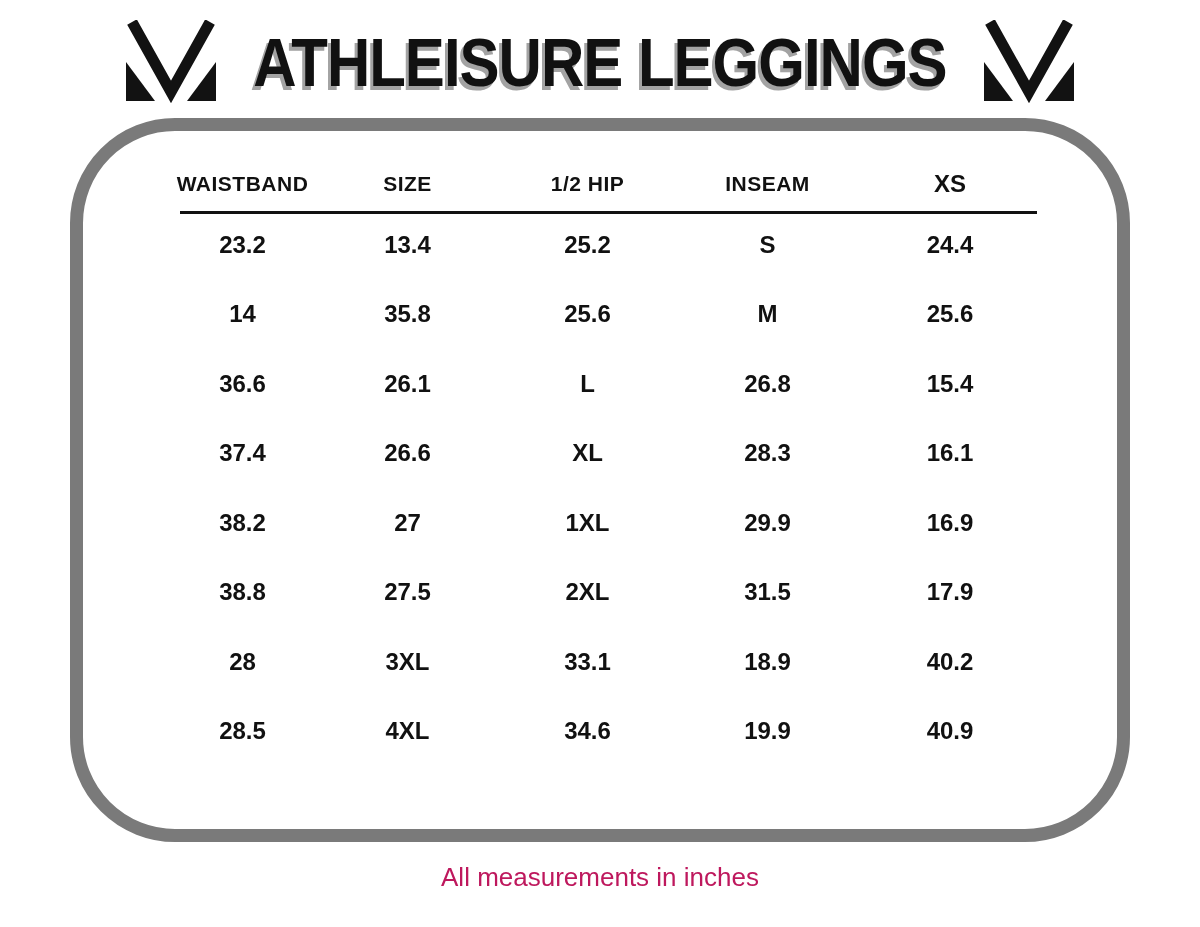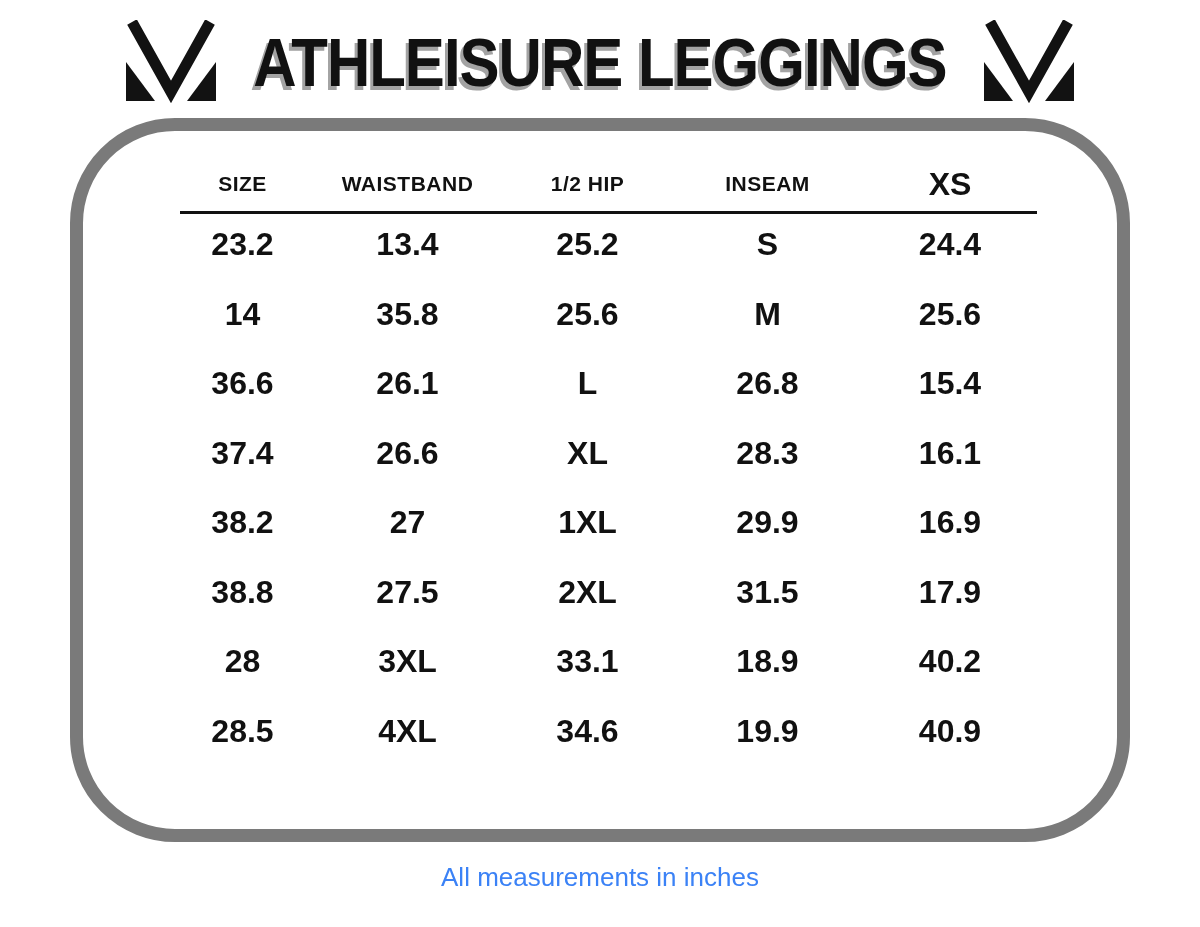--- a/index.html
+++ b/index.html
@@ -47,37 +47,37 @@
     display:grid;
     grid-template-columns:155px 175px 185px 175px 190px;
     grid-template-rows:52px repeat(9, 69.5px);
   }
   .th{
     display:flex;align-items:center;justify-content:center;
     font-size:21px;font-weight:bold;letter-spacing:0.5px;
   }
   .td{
     display:flex;align-items:center;justify-content:center;
-    font-size:32px;font-weight:bold;
+    font-size:24px;font-weight:bold;
   }
   .divider{
     position:absolute;
     left:180px;top:211px;
     width:857px;height:3px;
     background:#111111;
   }
 
   
   .footer-note{
     position:absolute;
     left:0;top:862px;width:1200px;
     text-align:center;
     font-size:26px;
     font-weight:500;
-    color:#3b82f6;
+    color:#be185d;
   }
 </style>
 </head>
 <body>
 
 <div class="canvas">
 
   <div class="title-row">
     <svg class="brand-logo" width="100" height="84" viewBox="0 0 100 84" xmlns="http://www.w3.org/2000/svg">
       <polyline points="11,2 50,72 89,2" fill="none" stroke="#121212" stroke-width="11" stroke-linejoin="miter"></polyline>
@@ -91,22 +91,22 @@
       <polygon points="95,42 95,81 66,81" fill="#121212"></polygon>
     </svg>
   </div>
 
   <div class="chart-box"></div>
 
   <div class="divider"></div>
 
   <div class="size-table">
 
+    <div class="th">WAISTBAND</div>
     <div class="th">SIZE</div>
-    <div class="th">WAISTBAND</div>
     <div class="th">1/2 HIP</div>
     <div class="th">INSEAM</div>
 
     <div class="td">XS</div>
     <div class="td">23.2</div>
     <div class="td">13.4</div>
     <div class="td">25.2</div>
 
     <div class="td">S</div>
     <div class="td">24.4</div>

